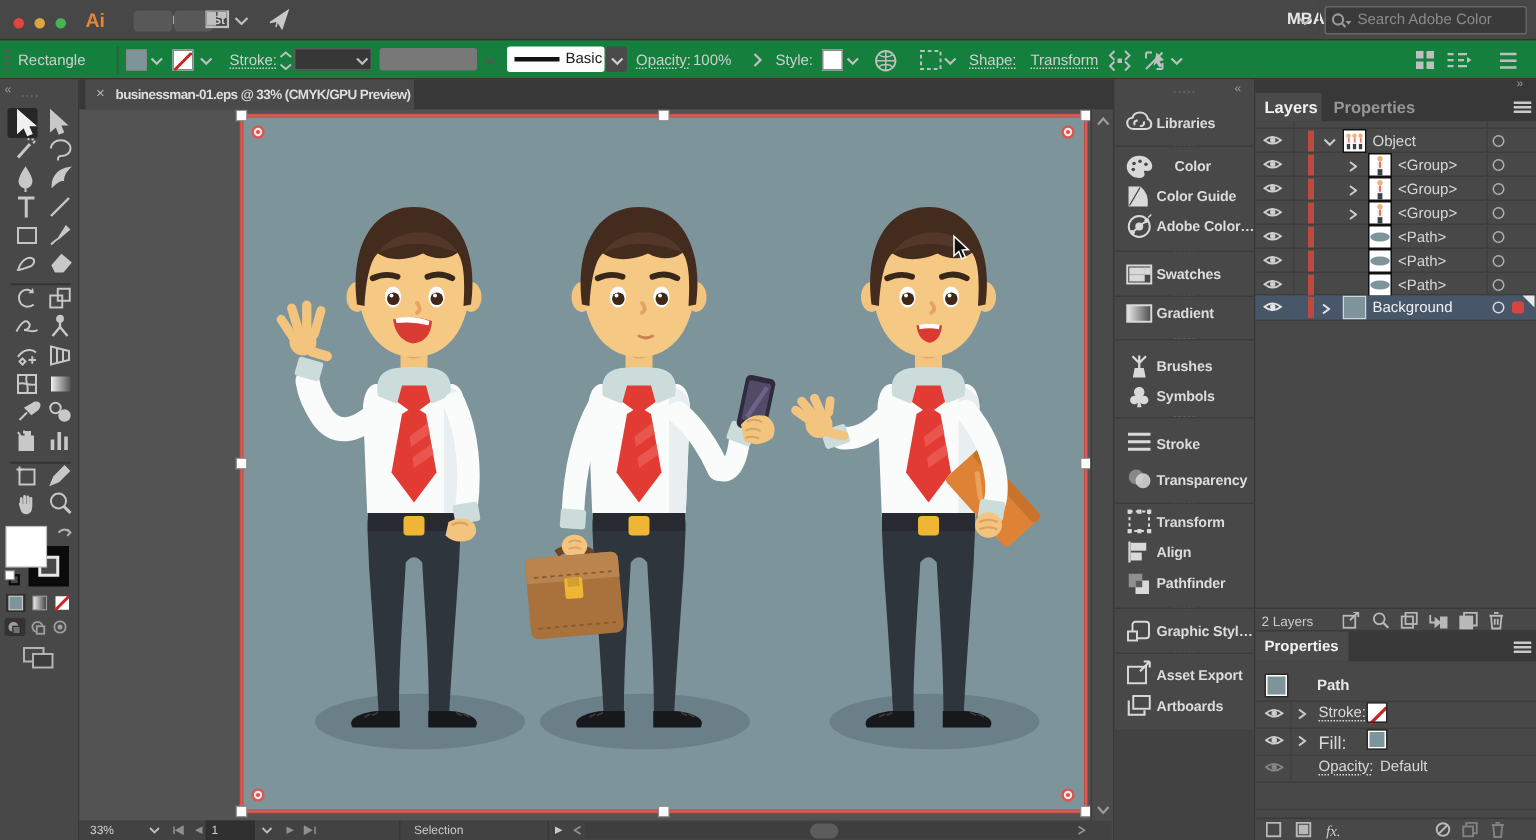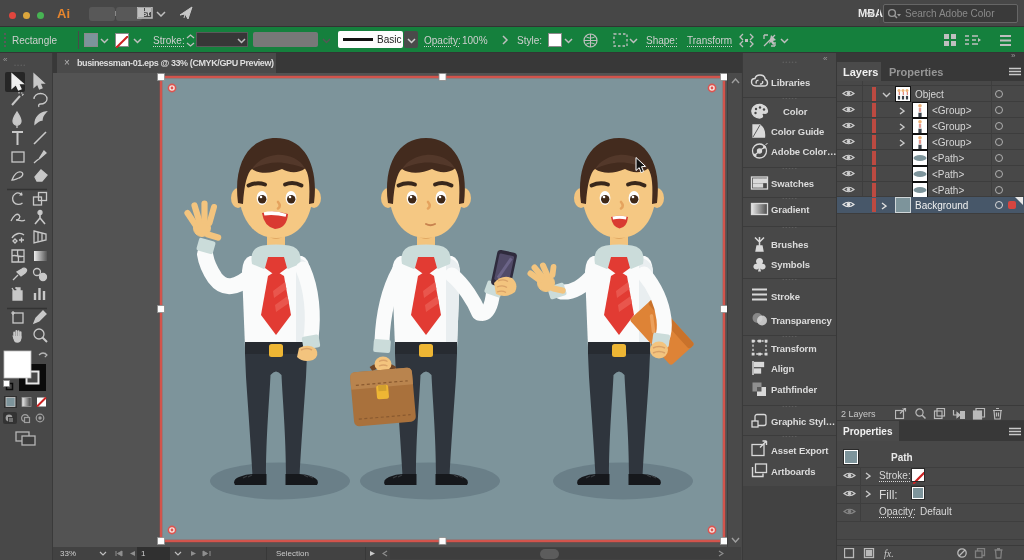--- a/index.html
+++ b/index.html
@@ -872,21 +872,21 @@
       <path d="M0 1.5 H12 M0 4.5 H12 M0 7.5 H12" stroke="#c9c9c9" stroke-width="1.7"></path>
     </svg>
   <div class="abs" style="left:0; top:388px; width:188px; height:119px; background:#484848;"></div>
   <div class="abs" style="left:23px; top:414px; width:1px; height:54px; background:#3e3e3e;"></div>
   <div class="abs" style="left:0; top:413.5px; width:188px; height:1px; background:#3e3e3e;"></div>
   <div class="abs" style="left:0; top:431.5px; width:188px; height:1px; background:#3e3e3e;"></div>
   <div class="abs" style="left:0; top:450px; width:188px; height:1px; background:#3e3e3e;"></div>
   <div class="abs" style="left:0; top:468px; width:188px; height:1px; background:#3e3e3e;"></div>
   <div class="abs" style="left:0; top:486px; width:188px; height:1px; background:#3e3e3e;"></div>
   <div class="abs" style="left:7px; top:397px; width:14px; height:14px; background:#7d949b; border:1.5px solid #fff; outline:1px solid #2a2a2a;"></div>
-  <div class="abs" style="left:54px; top:399px; color:#e8e8e8; font-size:10px; font-weight:bold;">Path</div>
+  <div class="abs" style="left:41px; top:399px; color:#e8e8e8; font-size:10px; font-weight:bold;">Path</div>
   <svg class="abs" style="left:6px; top:418px;" width="13" height="9">
       <path d="M1 4.5 Q6.5 0 12 4.5 Q6.5 9 1 4.5 Z" fill="none" stroke="#cfcfcf" stroke-width="1.2"></path>
       <circle cx="6.5" cy="4.5" r="1.8" fill="#cfcfcf"></circle>
     </svg>
   <svg class="abs" style="left:28px; top:418.5px;" width="6" height="8">
       <path d="M1 1 L5 4 L1 7" stroke="#c9c9c9" stroke-width="1.4" fill="none"></path>
     </svg>
   <div class="abs ulab" style="left:42px; top:417px; color:#d9d9d9; font-size:10px;">Stroke:</div>
   <div class="abs" style="left:75px; top:415.5px; width:12px; height:12px; background:#fff; border:1.5px solid #fff; outline:1px solid #2a2a2a;"><svg width="12" height="12">
         <path d="M0 12 L12 0" stroke="#cc2222" stroke-width="2.2"></path>

